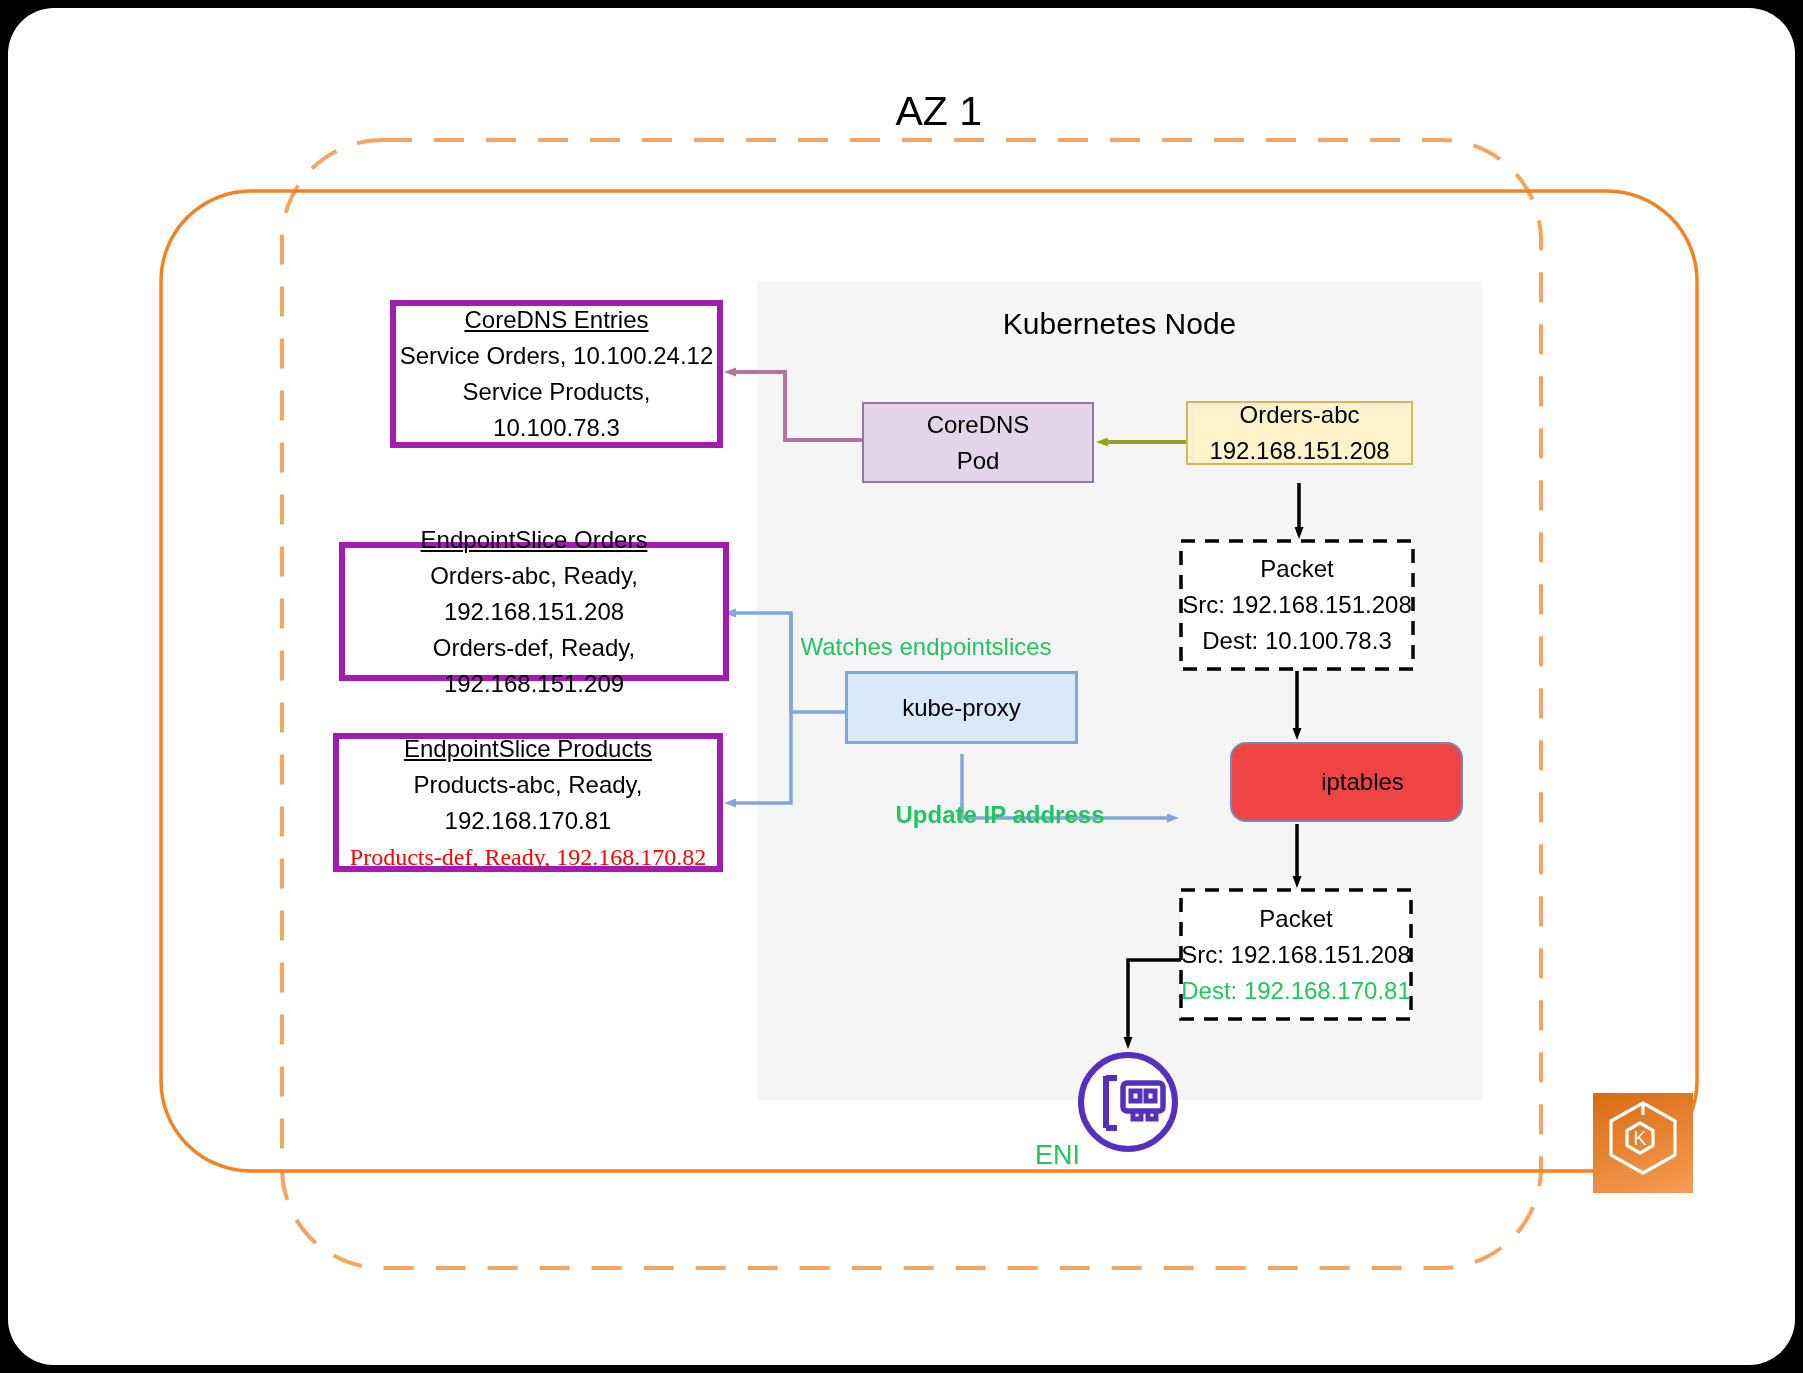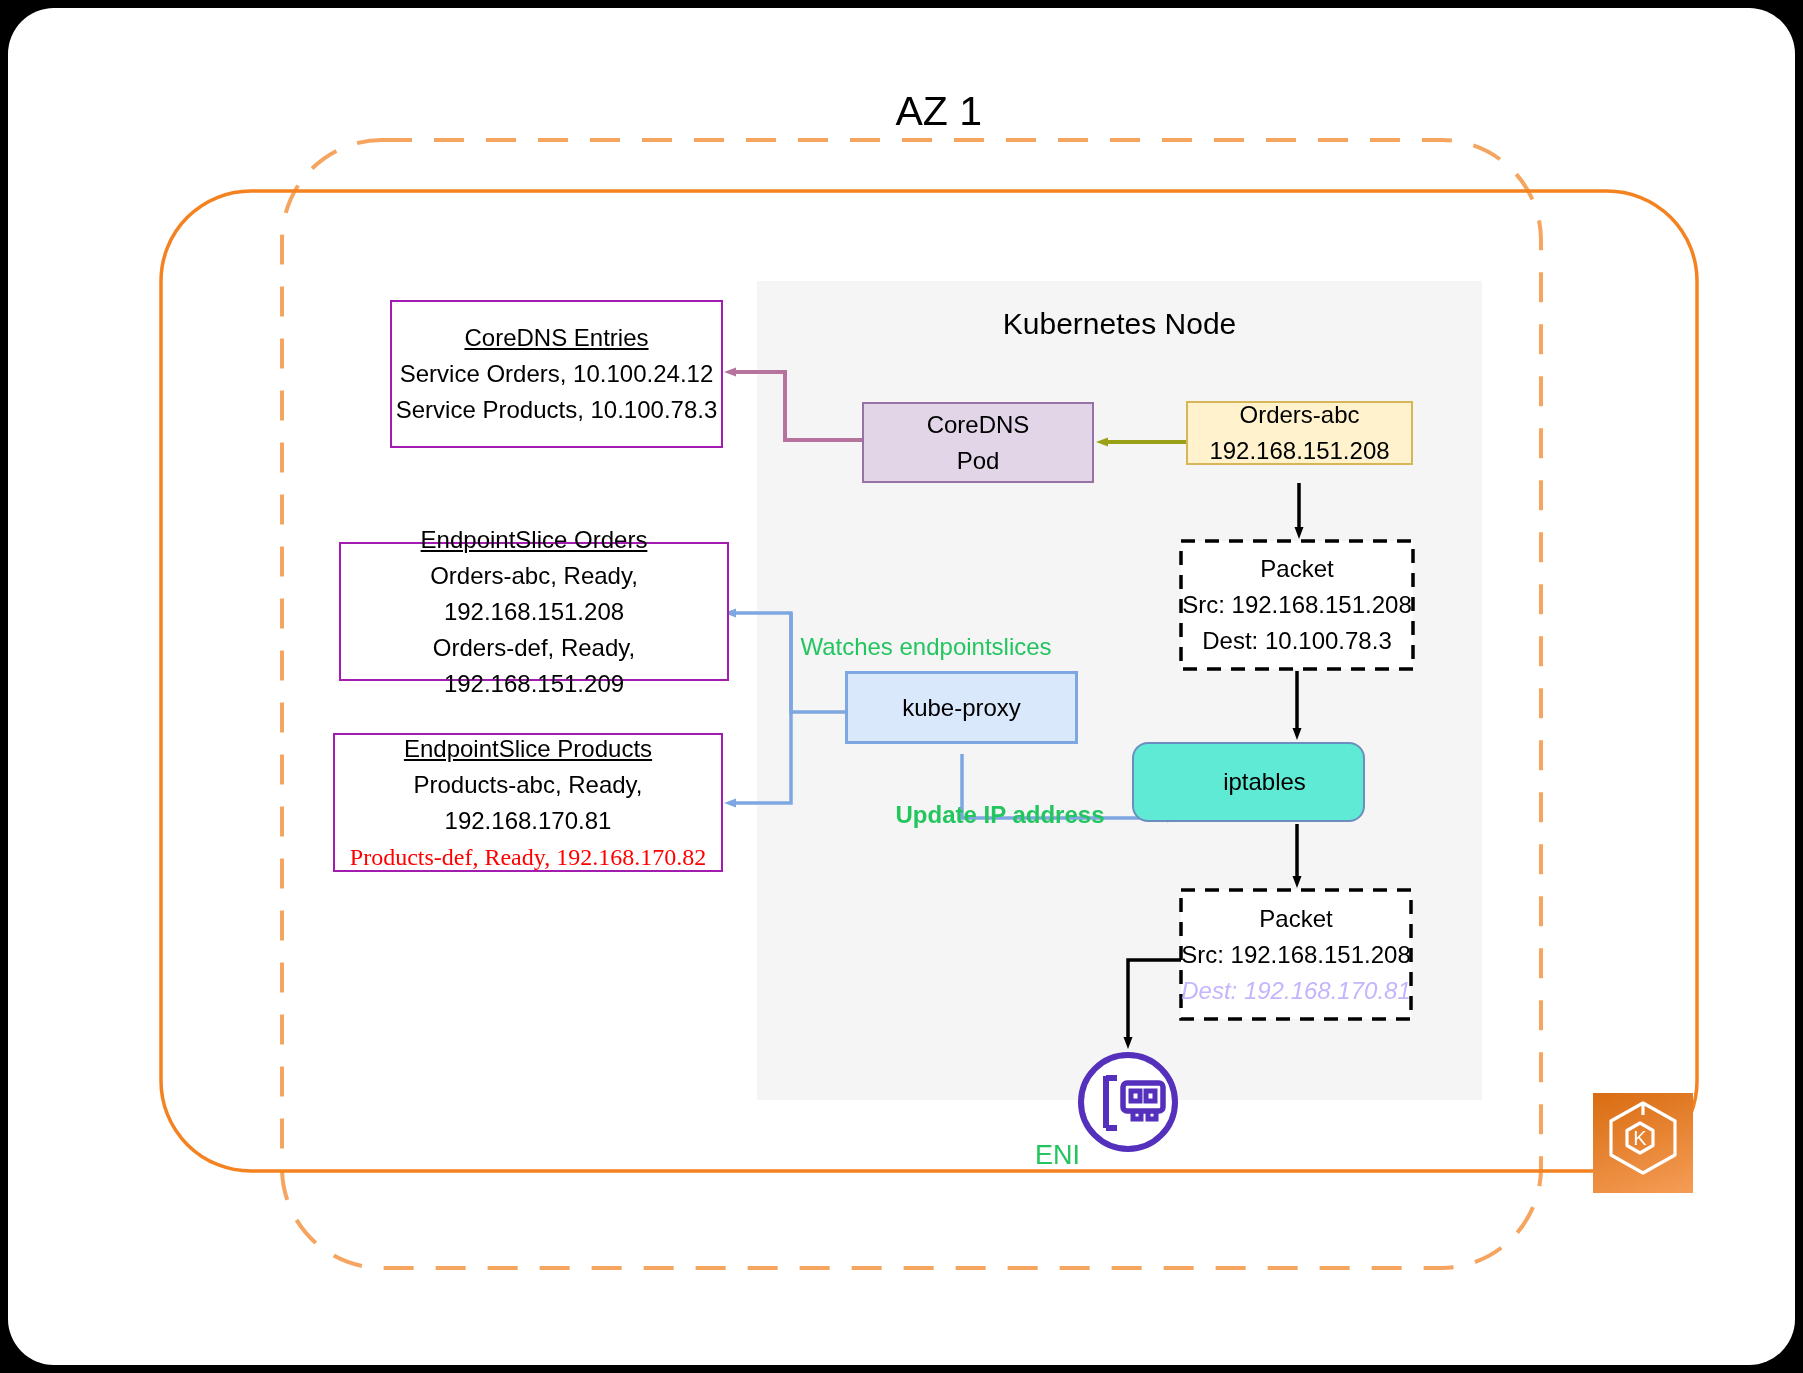--- a/index.html
+++ b/index.html
@@ -5,28 +5,28 @@
   html,body{margin:0;padding:0;width:1803px;height:1373px;background:#000;overflow:hidden;
     font-family:"Liberation Sans","DejaVu Sans",sans-serif;}
   .stage{position:absolute;inset:0;width:1803px;height:1373px;}
   .sheet{position:absolute;left:8px;top:8px;width:1787px;height:1357px;background:#fff;border-radius:46px;}
   .node-panel{position:absolute;left:757px;top:281px;width:725px;height:819px;background:#F5F5F5;}
   .node-title{position:absolute;top:26px;left:0;width:100%;text-align:center;font-size:30px;color:#000;}
   .az-label{position:absolute;left:782px;top:88px;width:200px;text-align:right;font-size:41px;color:#000;}
   .overlay{position:absolute;inset:0;width:1803px;height:1373px;}
   .box{position:absolute;display:flex;flex-direction:column;justify-content:center;align-items:center;
     text-align:center;font-size:24px;line-height:36px;color:#000;box-sizing:border-box;}
-  .white-box{background:#fff;border:2px solid #a21caf;}
+  .white-box{background:#fff;border:6px solid #a21caf;}
   .packet-text{background:transparent;border:none;}
   .u{text-decoration:underline;}
   .red{color:#FF0000;font-family:Liberation Serif, serif;}
-  .green{color:#c4b5fd;font-style:italic;}
+  .green{color:#22c55e;}
   .coredns-pod{left:862px;top:402px;width:232px;height:81px;background:#E1D5E7;border:2px solid #9673A6;}
   .orders-abc{left:1186px;top:401px;width:227px;height:64px;background:#FFF2CC;border:2px solid #D6B656;}
-  .iptables{left:1132px;top:742px;width:233px;height:80px;background:#5eead4;border:2px solid #6C8EBF;border-radius:16px;padding-left:32px;}
+  .iptables{left:1230px;top:742px;width:233px;height:80px;background:#ef4444;border:2px solid #6C8EBF;border-radius:16px;padding-left:32px;}
   .kube-proxy{left:845px;top:671px;width:233px;height:73px;background:#DAE8FC;border:3px solid #7EA6E0;}
   .coredns-entries{left:390px;top:300px;width:333px;height:148px;}
   .es-orders{left:339px;top:542px;width:390px;height:139px;}
   .es-products{left:333px;top:733px;width:390px;height:139px;}
   .packet1{left:1181px;top:541px;width:232px;height:128px;}
   .packet2{left:1181px;top:890px;width:230px;height:129px;}
   .flabel{position:absolute;text-align:center;font-size:24px;color:#22c55e;}
   .watches{left:776px;top:633px;width:300px;}
   .update-ip{left:850px;top:801px;width:300px;font-weight:bold;}
   .eni-label{left:996px;top:1140px;width:84px;text-align:right;font-size:27px;}

